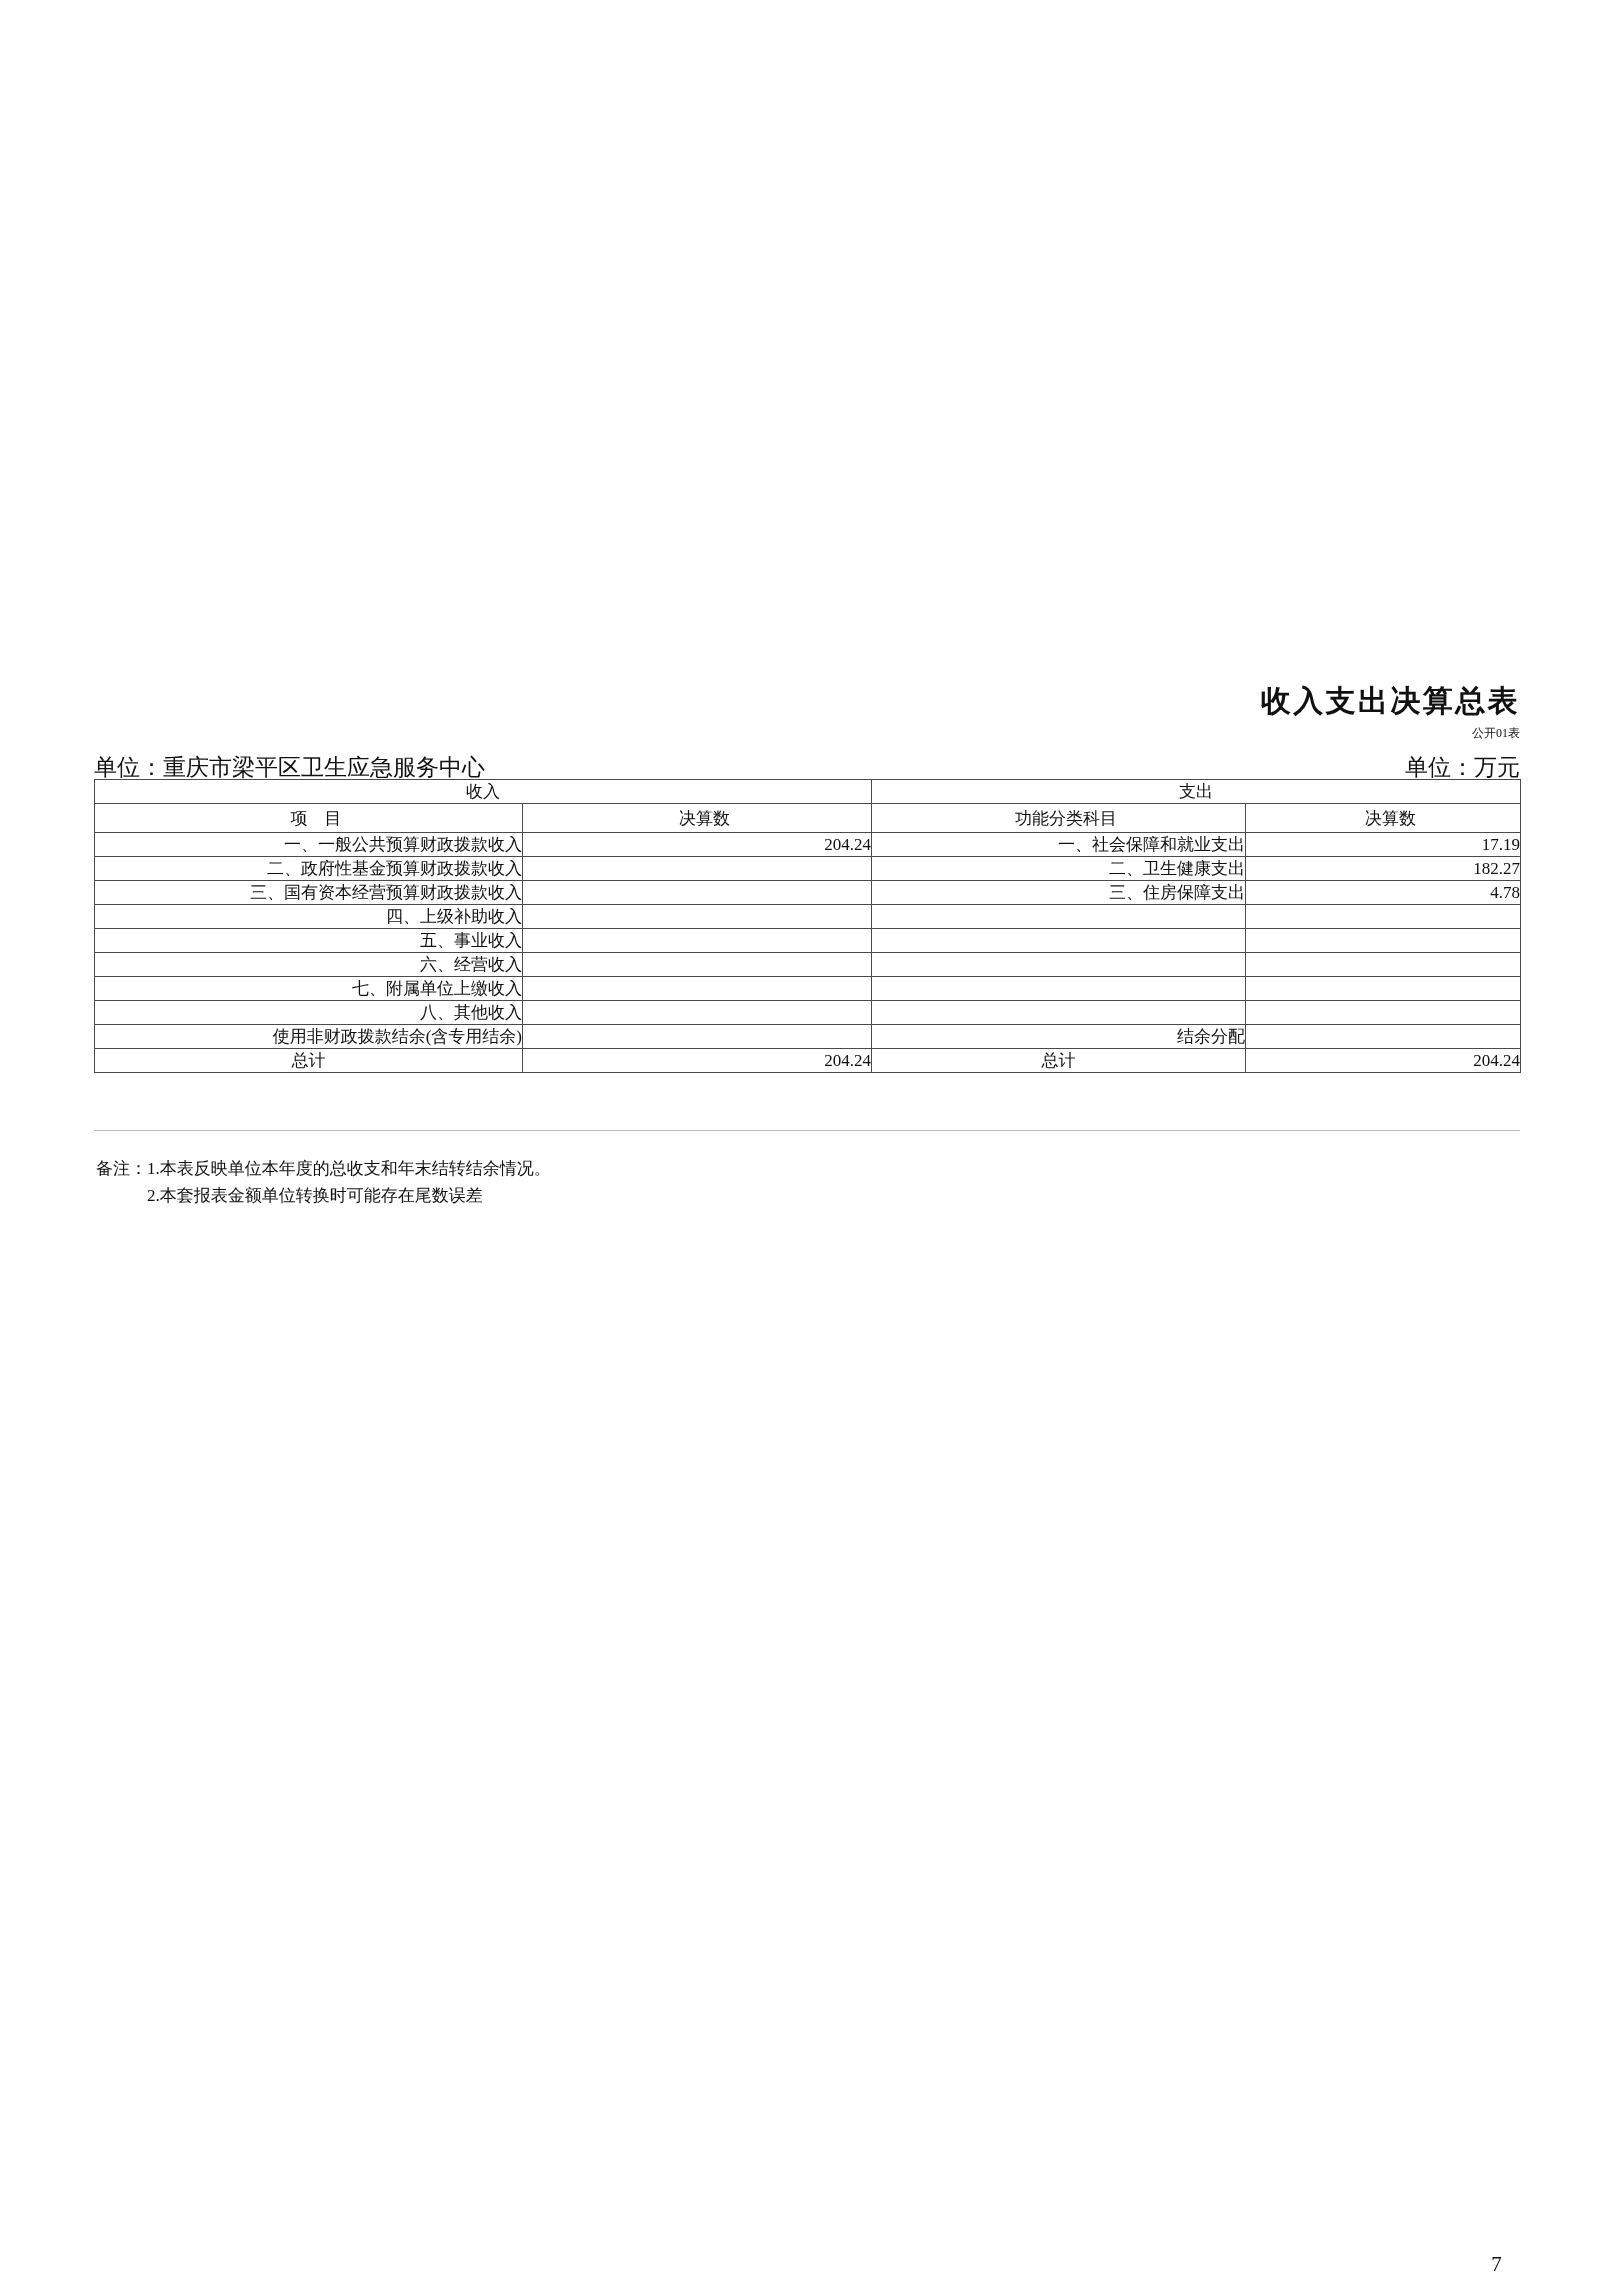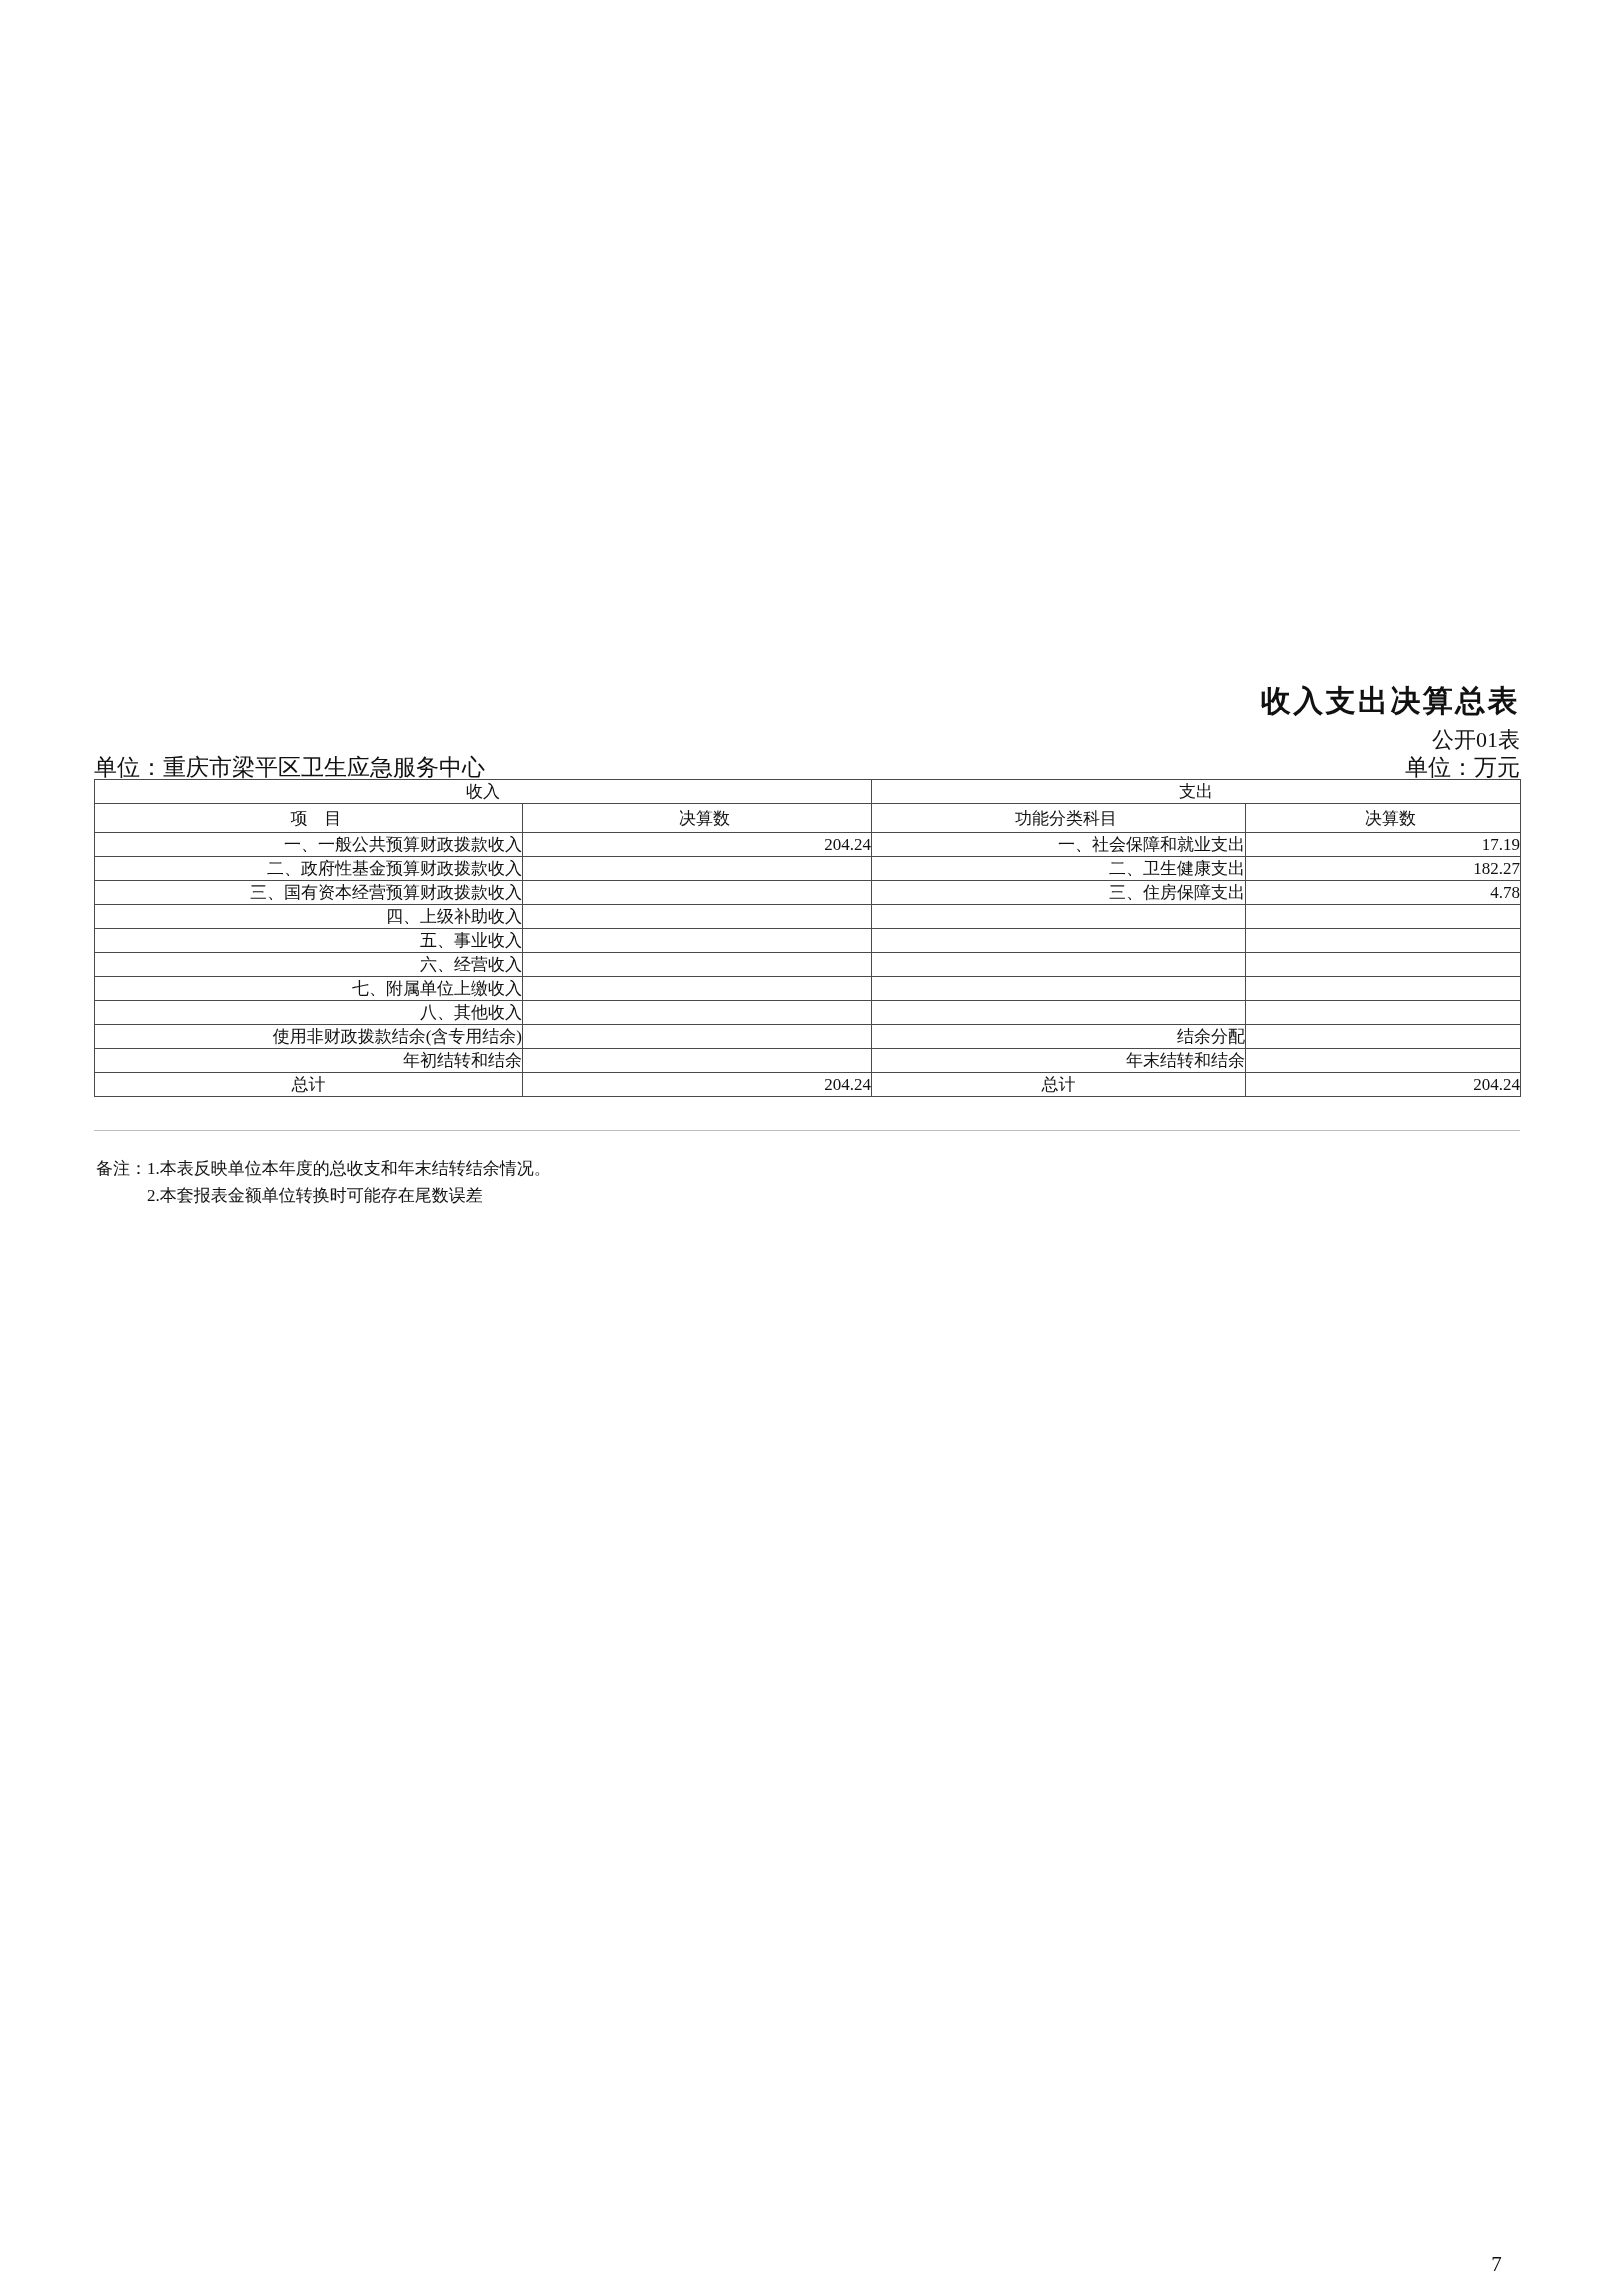--- a/index.html
+++ b/index.html
@@ -26,21 +26,21 @@
     font-weight: 700;
     letter-spacing: 2.4px;
     margin: 0;
   }
 
   .table-code {
     left: 94px;
     top: 725px;
     width: 1426px;
     text-align: right;
-    font-size: 22px;
+    font-size: 12px;
   }
 
   .unit-row {
     left: 94px;
     top: 752px;
     width: 1426px;
     display: flex;
     justify-content: space-between;
     font-size: 23px;
   }
@@ -182,26 +182,20 @@
         <td class="c-num"></td>
         <td class="c-item"></td>
         <td class="c-num"></td>
       </tr>
       <tr class="data-row">
         <td class="c-item">使用非财政拨款结余(含专用结余)</td>
         <td class="c-num"></td>
         <td class="c-item">结余分配</td>
         <td class="c-num"></td>
       </tr>
-      <tr class="data-row">
-        <td class="c-item">年初结转和结余</td>
-        <td class="c-num"></td>
-        <td class="c-item">年末结转和结余</td>
-        <td class="c-num"></td>
-      </tr>
       <tr class="data-row last">
         <td class="c-item center">总计</td>
         <td class="c-num">204.24</td>
         <td class="c-item center">总计</td>
         <td class="c-num">204.24</td>
       </tr>
     </tbody>
 </table>
 
 <div class="abs bottom-rule"></div>

